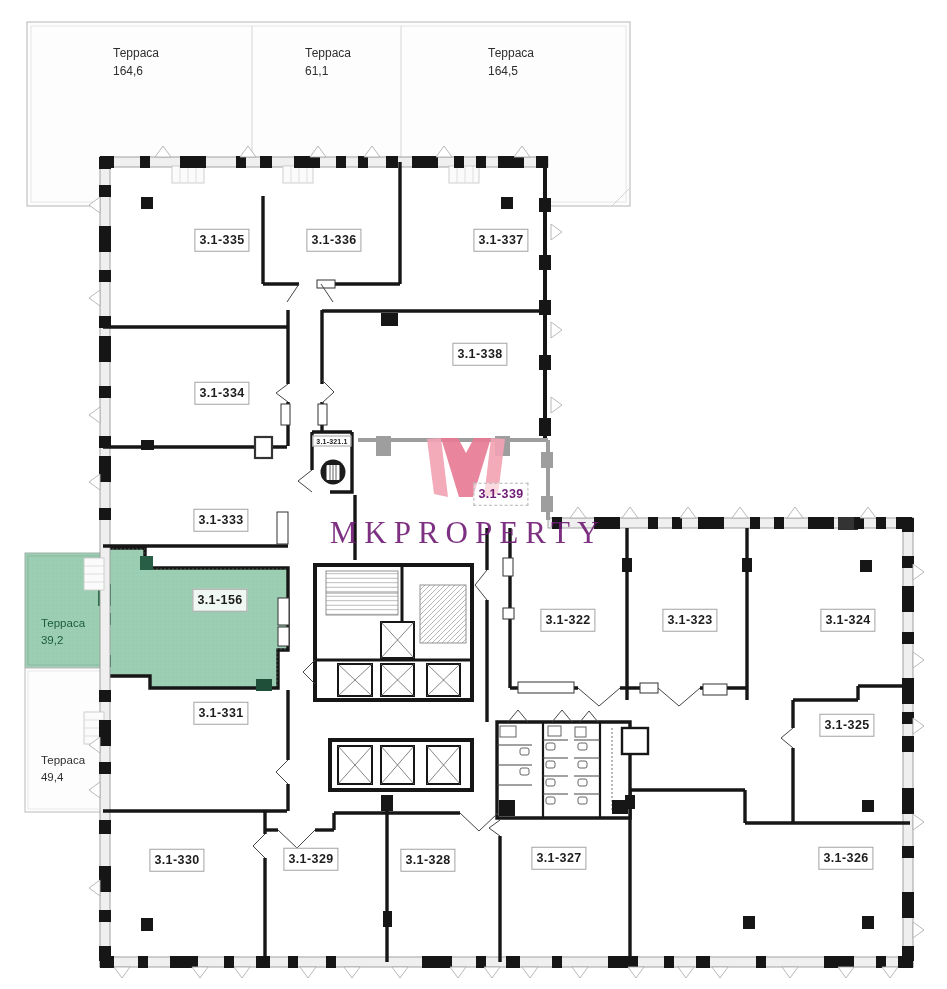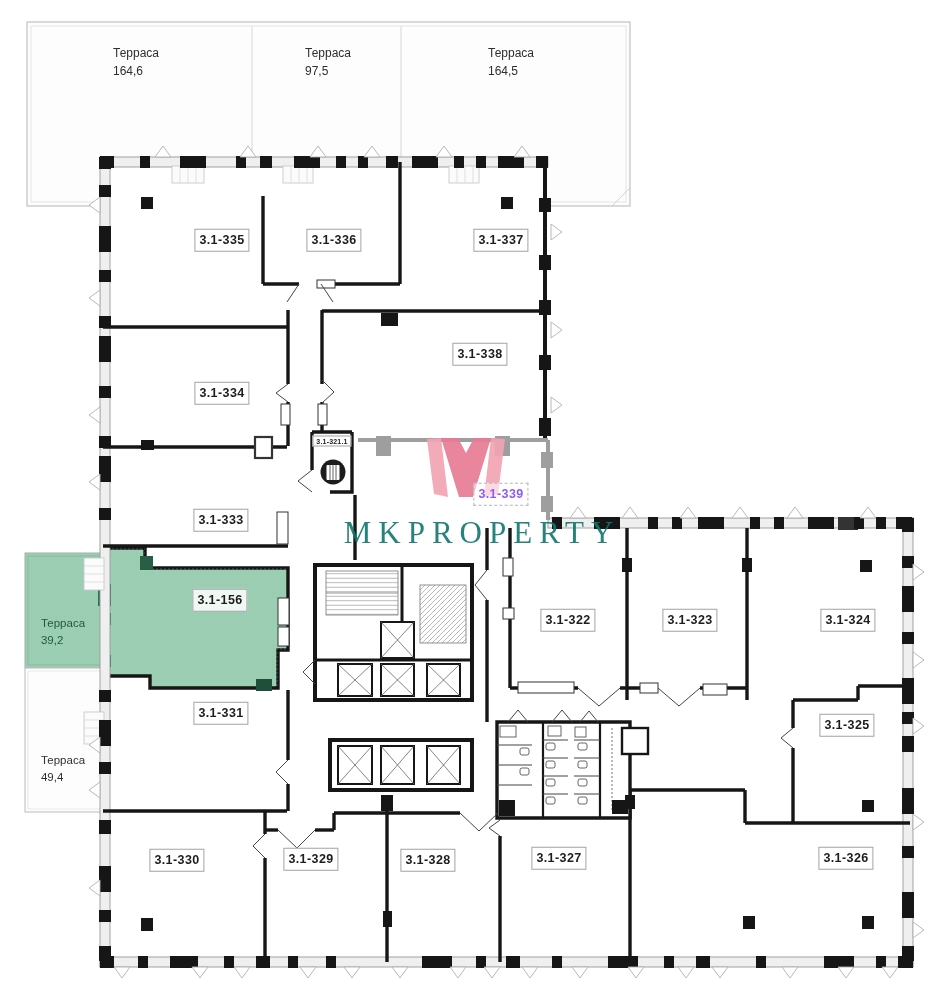--- a/index.html
+++ b/index.html
@@ -2,28 +2,28 @@
 <html><head>
 <meta charset="utf-8">
 <style>
   html,body{margin:0;padding:0;background:#fff;}
   .plan{position:relative;width:947px;height:989px;background:#fff;overflow:hidden;
         font-family:"Liberation Sans",sans-serif;}
   .plan svg{position:absolute;left:0;top:0;}
   .lbl{position:absolute;transform:translate(-50%,-50%);background:rgba(255,255,255,.85);
        border:1px solid #a3a3a3;color:#1d1d1d;font:600 12.5px/1 "Liberation Sans",sans-serif;
        letter-spacing:.4px;padding:4px 4px;white-space:nowrap;z-index:30;}
-  .lbl.muted{color:#8b5cf6;border:1px dashed #b5b5b5;background:rgba(255,255,255,.55);}
+  .lbl.muted{color:#701a75;border:1px dashed #b5b5b5;background:rgba(255,255,255,.55);}
   .lbl.tiny{font-size:7px;font-weight:600;padding:1px 3px;letter-spacing:.2px;border-width:.8px;}
   .t-label{position:absolute;transform:translate(-50%,-50%);text-align:left;
            font:12px/1.5 "Liberation Sans",sans-serif;color:#2e2e2e;z-index:25;white-space:nowrap;}
   .t-label.green{color:#1d5b3c;}
   .wm-text{position:absolute;transform:translate(-50%,-50%);z-index:40;
            font-family:"Liberation Serif",serif;font-size:31px;letter-spacing:7px;
-           color:#0f766e;opacity:.9;white-space:nowrap;margin-left:14px;}
+           color:#701a75;opacity:.9;white-space:nowrap;}
   .wm-mono{position:absolute;z-index:40;}
 </style>
 </head>
 <body>
 
 <div class="plan">
 <svg id="plan-svg" width="947" height="989" viewBox="0 0 947 989">
   <defs>
     <pattern id="dots" width="4" height="4" patternUnits="userSpaceOnUse">
       <circle cx="1" cy="1" r="0.7" fill="#8ec2a6"></circle>
@@ -407,21 +407,21 @@
     <polygon points="491,438 505,439 498,494 484,497" fill="#f2a3b4"></polygon>
   </g>
 </svg>
 
   <div class="t-label" style="left:136px;top:62px">
     <span>Терраса</span><br>
     <span>164,6</span>
   </div>
   <div class="t-label" style="left:328px;top:62px">
     <span>Терраса</span><br>
-    <span>97,5</span>
+    <span>61,1</span>
   </div>
   <div class="t-label" style="left:511px;top:62px">
     <span>Терраса</span><br>
     <span>164,5</span>
   </div>
   <div class="t-label green" style="left:63px;top:632px;font-size:11.5px">
     <span>Терраса</span><br>
     <span>39,2</span>
   </div>
   <div class="t-label" style="left:63px;top:769px;font-size:11.5px">

